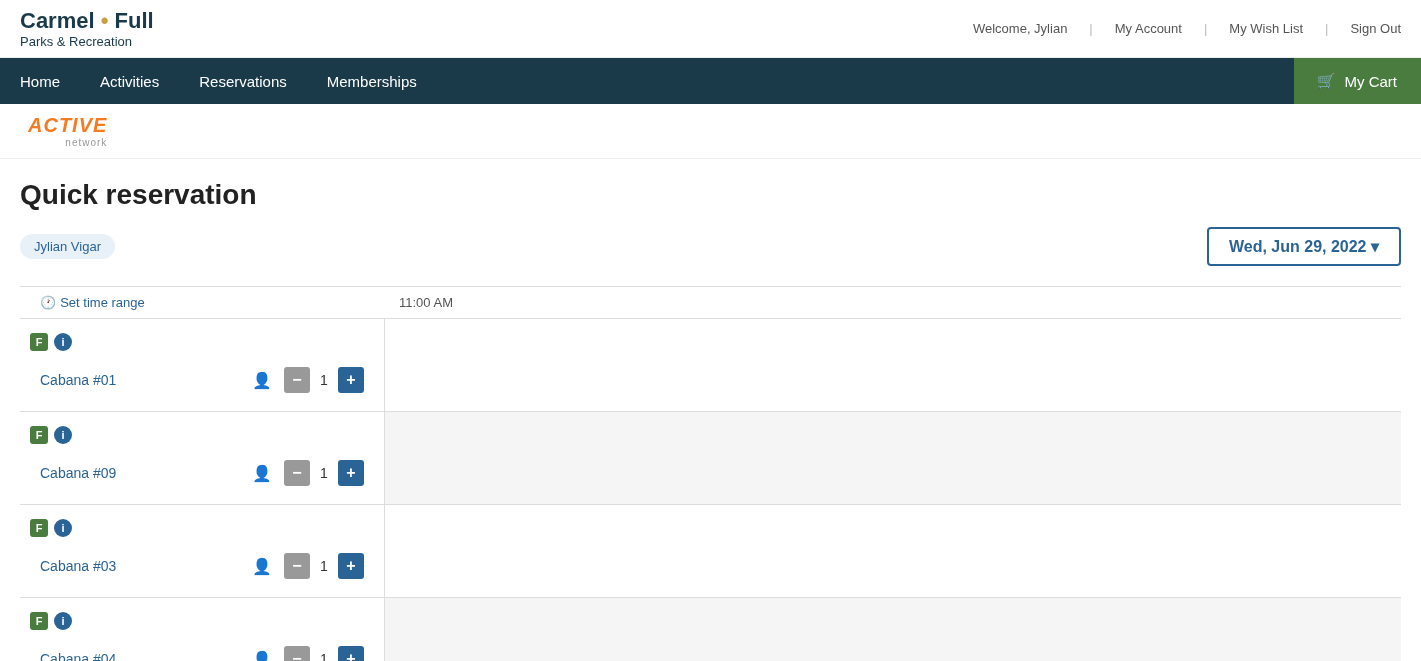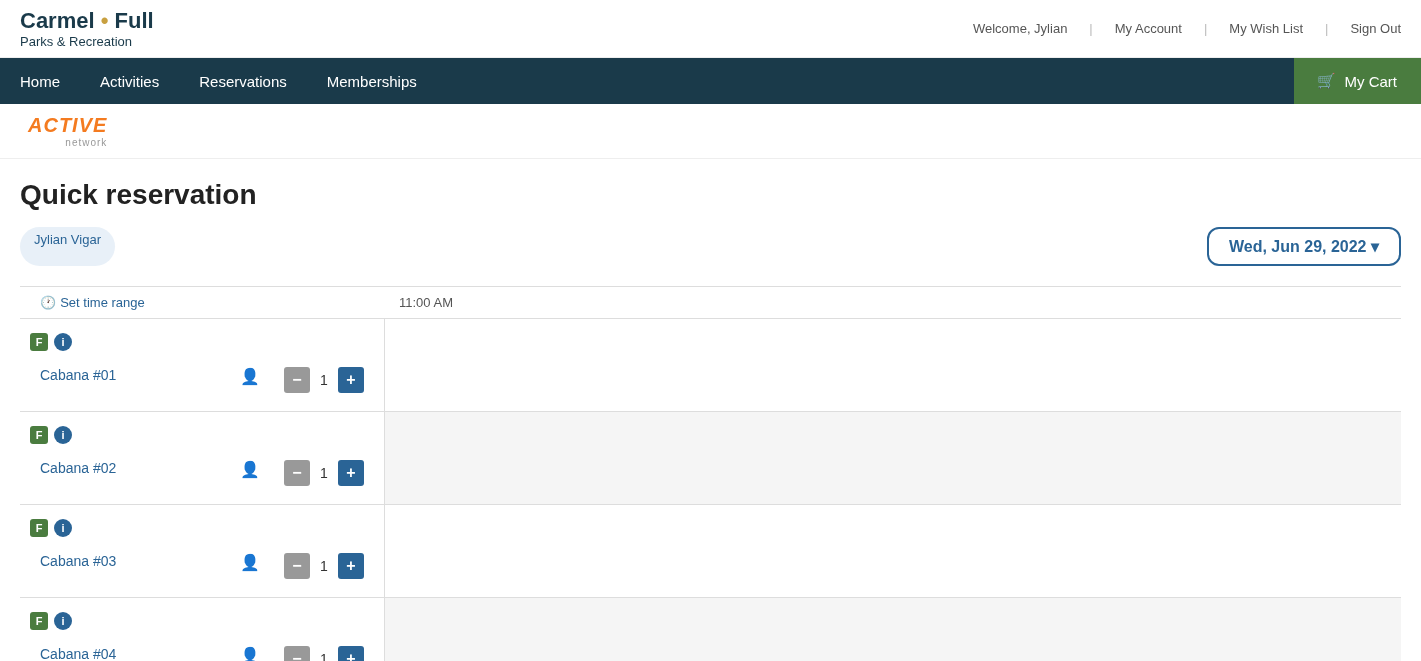--- a/index.html
+++ b/index.html
@@ -101,20 +101,21 @@
     .page-title {
       font-size: 28px;
       font-weight: bold;
       color: #222;
       margin-bottom: 16px;
     }
 
     
     .filter-row {
       display: flex;
+      align-items: center;
       justify-content: space-between;
       margin-bottom: 20px;
     }
     .tags {
       display: flex;
       gap: 10px;
     }
     .tag {
       background: #e8f0f8;
       color: #2a6496;
@@ -122,21 +123,21 @@
       padding: 5px 14px;
       font-size: 13px;
     }
     .date-btn {
       border: 2px solid #2a6496;
       color: #2a6496;
       background: #fff;
       padding: 8px 20px;
       font-size: 16px;
       font-weight: bold;
-      border-radius: 12px;
+      border-radius: 4px;
       cursor: pointer;
       display: flex;
       align-items: center;
       gap: 8px;
     }
 
     
     .grid-container {
       width: 100%;
       border-top: 1px solid #ddd;
@@ -208,21 +209,22 @@
       width: 18px;
       height: 18px;
       border-radius: 50%;
       display: flex;
       align-items: center;
       justify-content: center;
       cursor: pointer;
     }
     .cabana-info-row {
       display: flex;
-      gap: 24px;
+      align-items: center;
+      gap: 12px;
       padding: 4px 10px;
     }
     .cabana-name {
       color: #2a6496;
       font-size: 14px;
       text-decoration: none;
       flex: 1;
     }
     .person-icon {
       color: #2a6496;
@@ -349,21 +351,21 @@
     </div>
     <div class="cabana-right" style="background:#fff;"></div>
   </div>
         <div class="cabana-row">
     <div class="cabana-left">
       <div class="cabana-header">
         <span class="f-badge">F</span>
         <span class="info-icon">i</span>
       </div>
       <div class="cabana-info-row">
-        <a href="#" class="cabana-name">Cabana #02</a>
+        <a href="#" class="cabana-name">Cabana #09</a>
         <span class="person-icon">👤</span>
         <div class="qty-control">
           <button class="qty-btn qty-minus">−</button>
           <span class="qty-value">1</span>
           <button class="qty-btn qty-plus">+</button>
         </div>
       </div>
     </div>
     <div class="cabana-right" style="background:#f5f5f5;"></div>
   </div>

